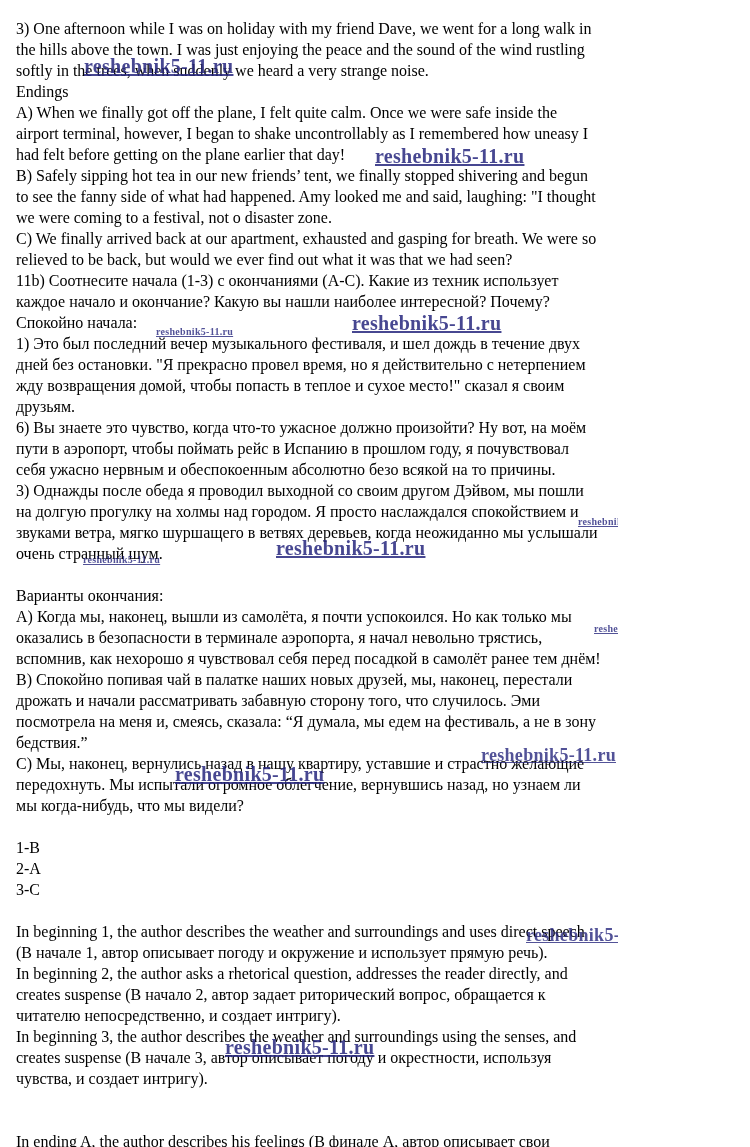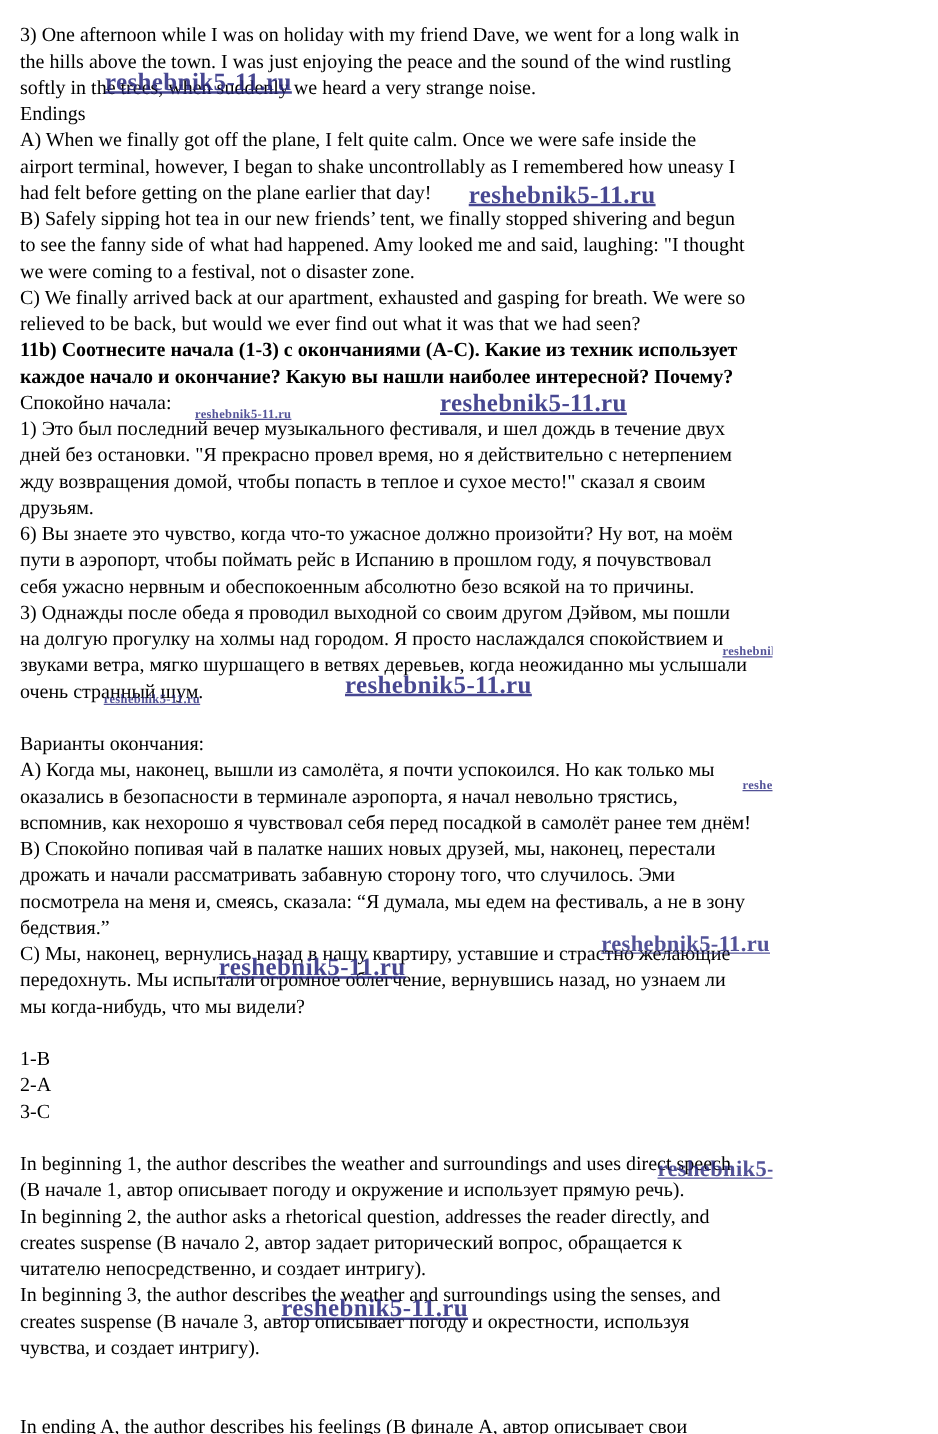--- a/index.html
+++ b/index.html
@@ -10,21 +10,21 @@
     box-sizing: border-box;
     padding: 18px 16px 31px 16px;
     background: #ffffff;
     font-family: "Liberation Serif", "DejaVu Serif", serif;
     font-size: 16px;
     line-height: 21px;
     color: #000000;
     overflow: hidden;
   }
   .page p { margin: 0; }
-  .bold { font-weight: bold; }
+  .bold { font-weight: normal; }
   .gap { height: 21px; }
   .gap2 { height: 42px; }
 
   
   .wm-layer {
     position: absolute;
     left: 0; top: 0;
     width: 100%; height: 100%;
     pointer-events: none;
   }

